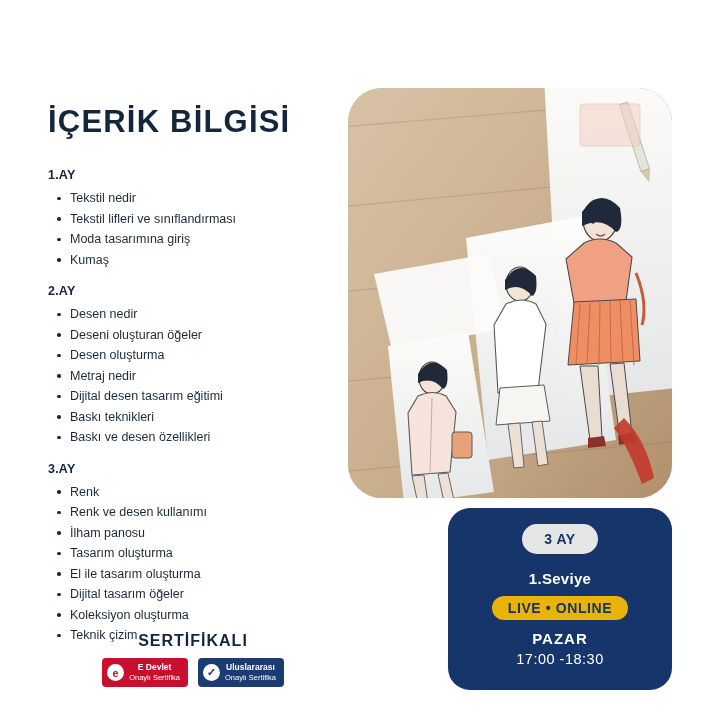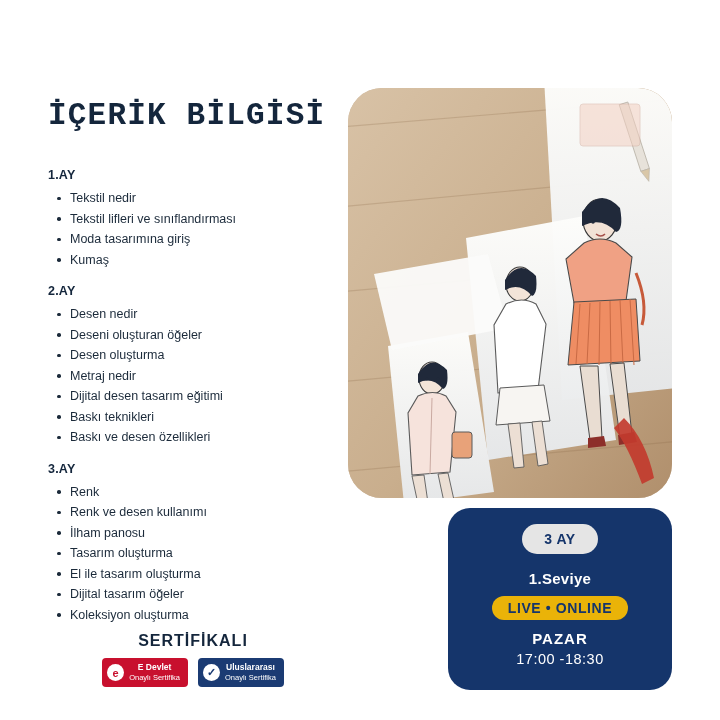--- a/index.html
+++ b/index.html
@@ -35,27 +35,26 @@
     letter-spacing: 0.4px;
     line-height: 19px;
     color: #17263a;
     text-transform: uppercase;
   }
 
   
   .main-title {
     position: absolute;
     left: 48px;
-    top: 98px;
+    top: 104px;
     font-size: 31px;
     font-weight: 800;
     letter-spacing: 1.2px;
     color: #14263c;
     text-transform: uppercase;
-    font-family: Liberation Mono, monospace;
   }
 
   
   .content {
     position: absolute;
     left: 48px;
     top: 168px;
     width: 300px;
   }
   .month-block {
@@ -243,20 +242,21 @@
     <div class="month-block">
       <div class="month-title">3.AY</div>
       <ul class="month-list">
         <li>Renk</li>
         <li>Renk ve desen kullanımı</li>
         <li>İlham panosu</li>
         <li>Tasarım oluşturma</li>
         <li>El ile tasarım oluşturma</li>
         <li>Dijital tasarım öğeler</li>
         <li>Koleksiyon oluşturma</li>
+        <li>Teknik çizim</li>
       </ul>
     </div>
 
   </div>
 
   <div class="cert-area">
     <div class="cert-title">SERTİFİKALI</div>
     <div class="cert-badges">
       <div class="badge red">
         <span class="badge-mark">e</span>

